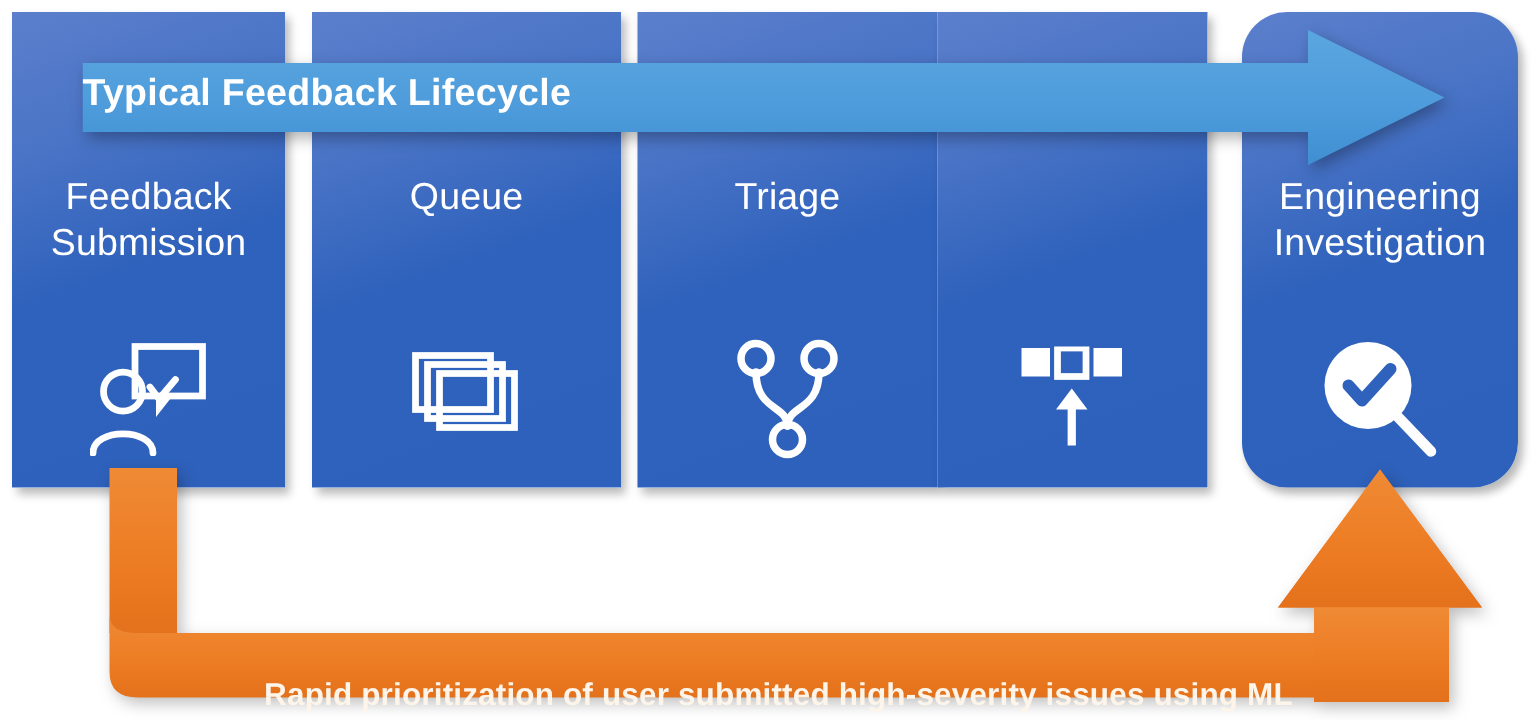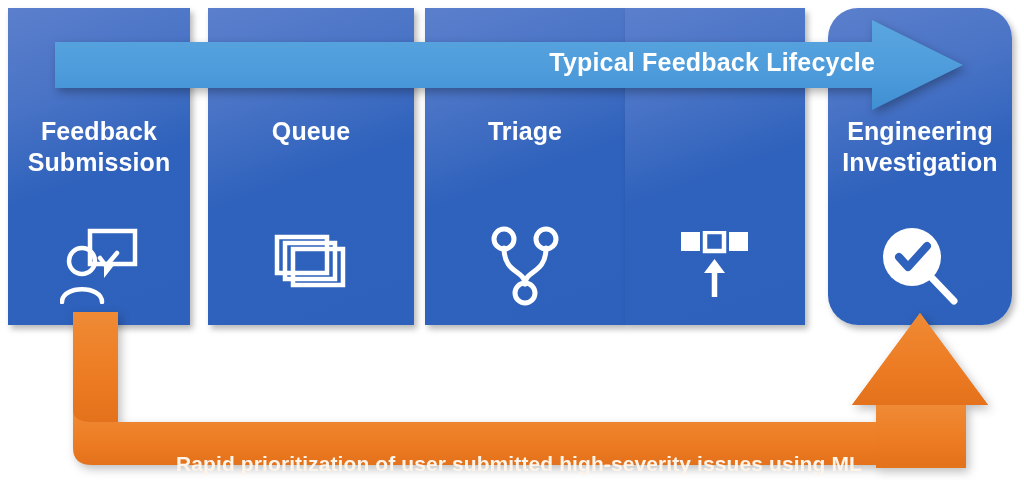--- a/index.html
+++ b/index.html
@@ -29,21 +29,21 @@
   }
   .stage-label {
     position: absolute;
     left: 0;
     right: 0;
     top: 108px;
     text-align: center;
     color: #ffffff;
     font-size: 25px;
     line-height: 31px;
-    font-weight: 700;
+    font-weight: 400;
     letter-spacing: 0.1px;
     white-space: pre-line;
   }
   .stage-icon {
     position: absolute;
     left: 0;
     right: 0;
     top: 208px;
     display: flex;
     justify-content: center;
@@ -60,21 +60,21 @@
     height: 90px;
     filter: drop-shadow(3px 4px 5px rgba(0,0,0,0.30));
   }
   .lifecycle-title {
     position: absolute;
     left: 55px;
     top: 42px;
     width: 820px;
     height: 40px;
     line-height: 40px;
-    text-align: right;
+    text-align: left;
     color: #ffffff;
     font-size: 25px;
     font-weight: bold;
     letter-spacing: 0.2px;
   }
 
   
   .ml-arrow {
     position: absolute;
     left: 50px;

